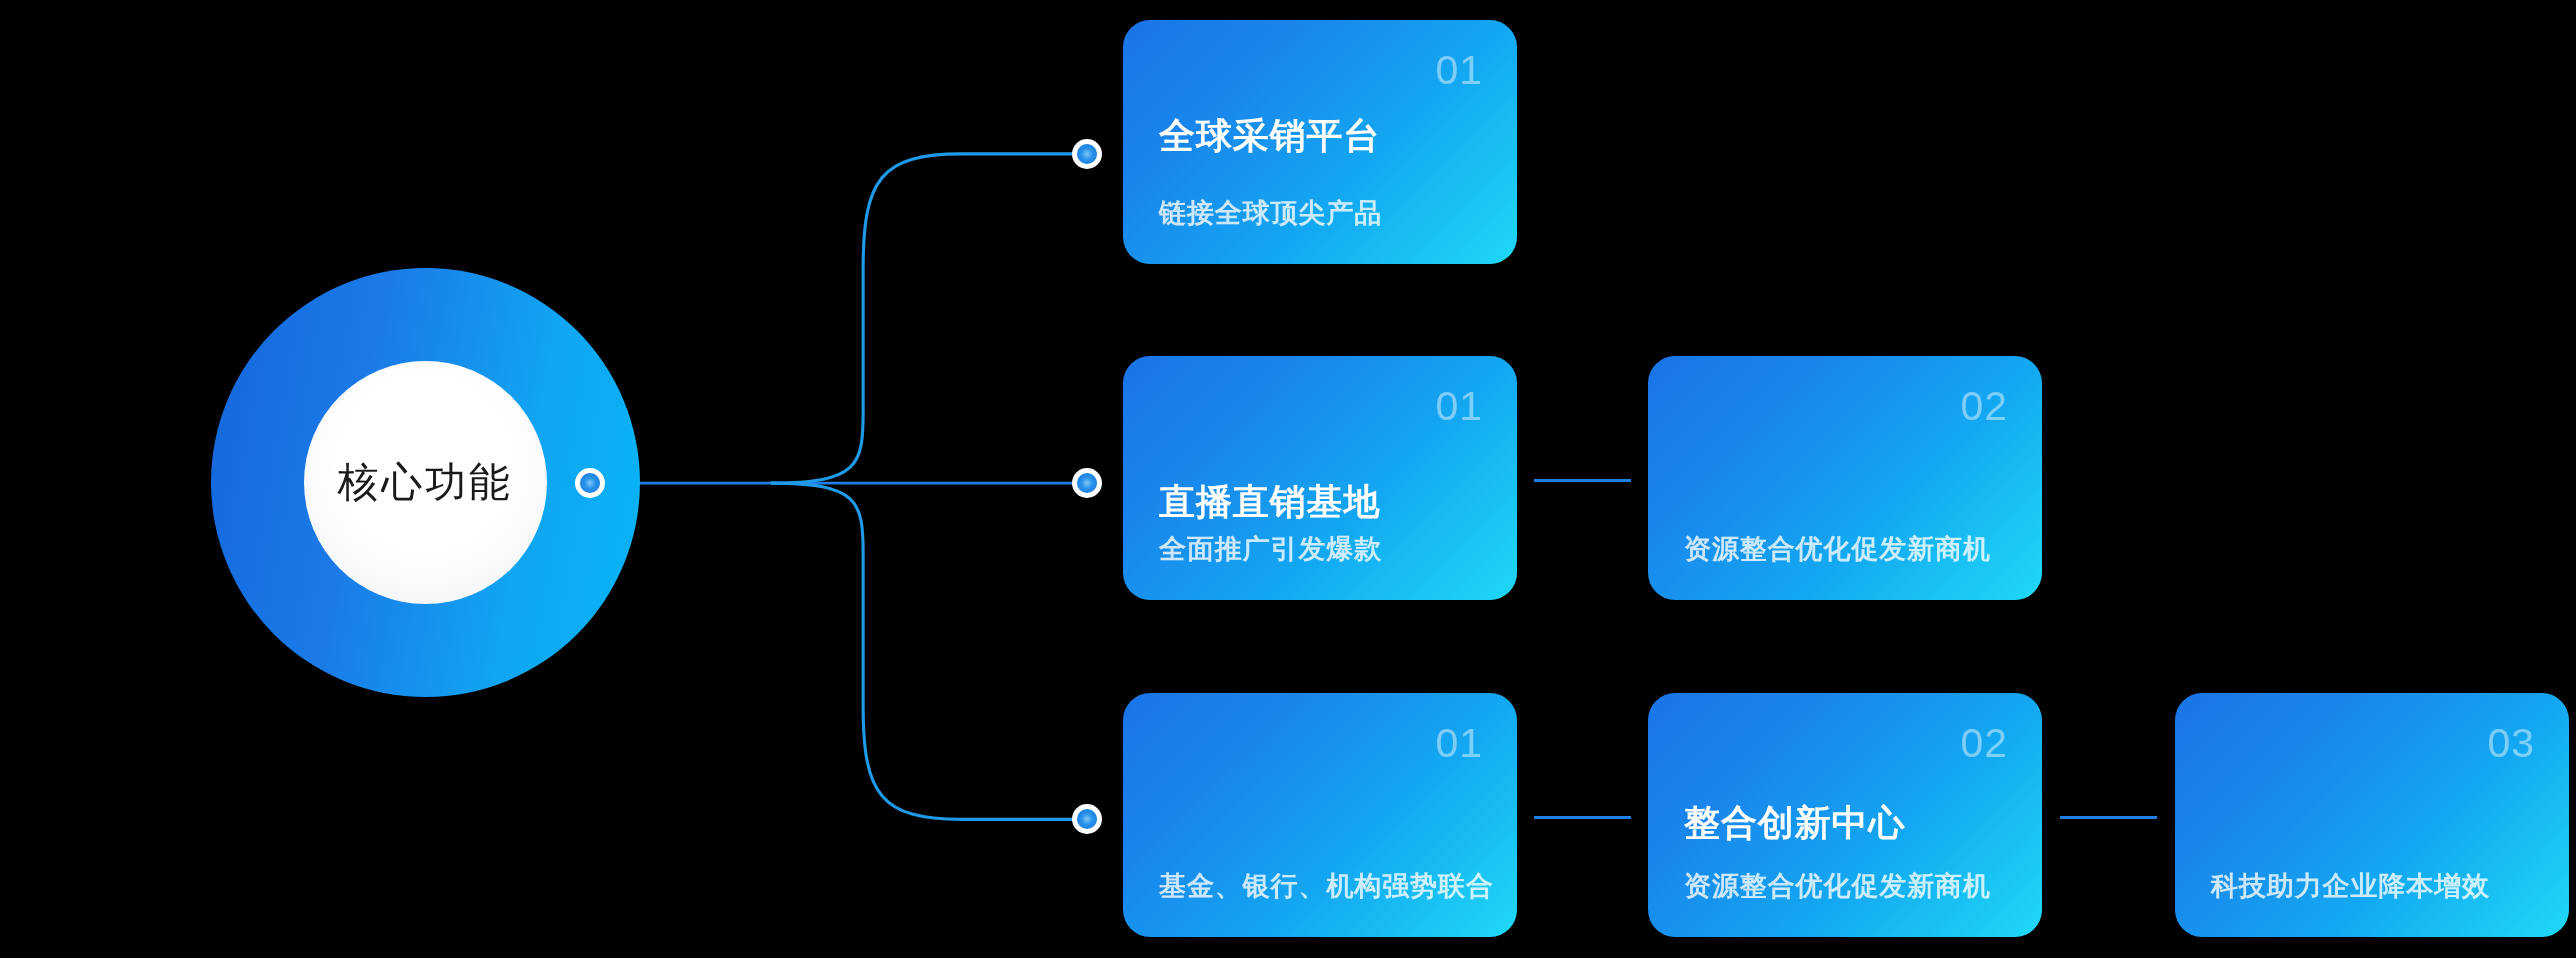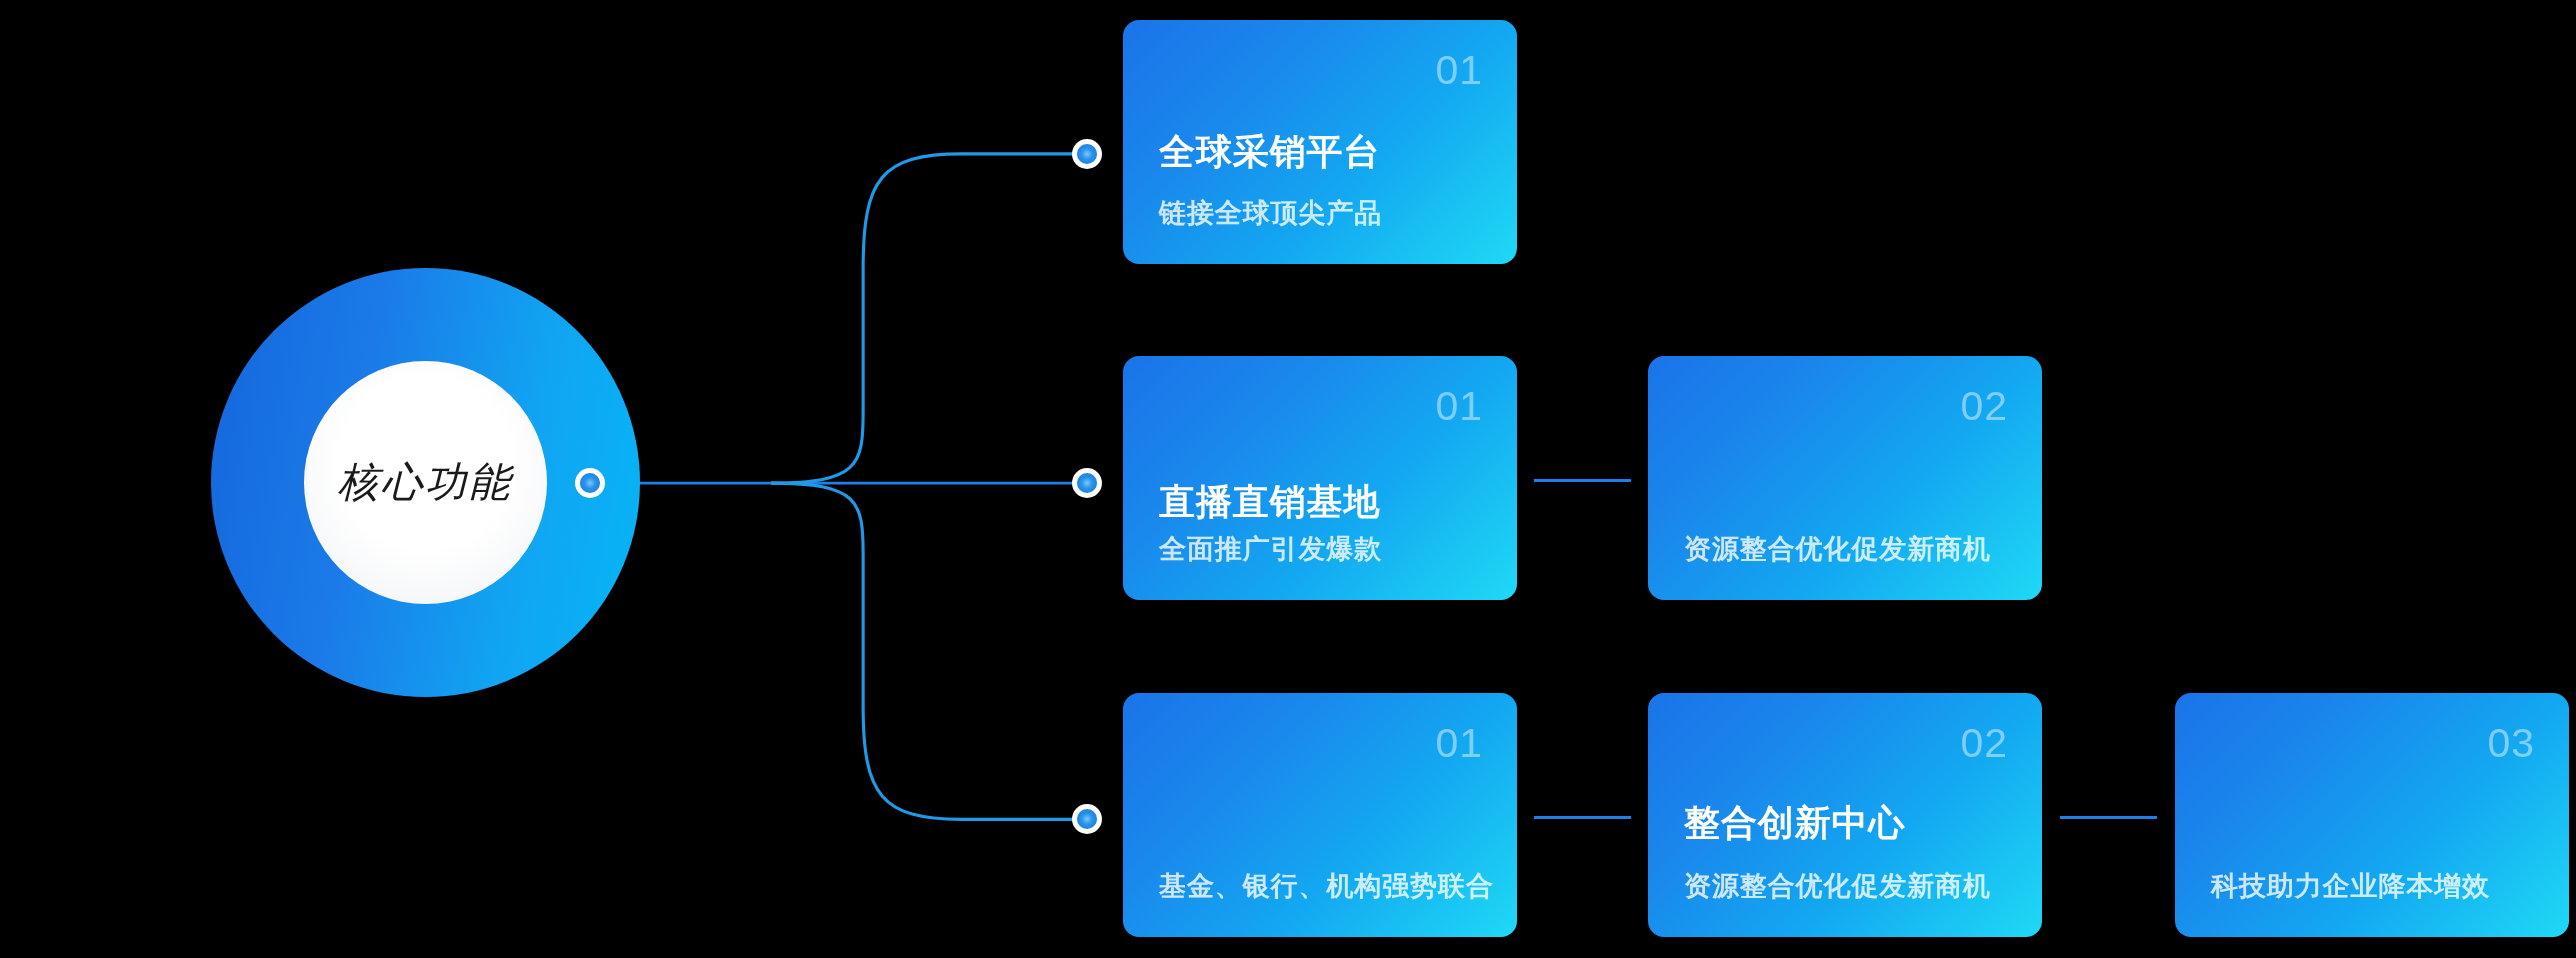--- a/index.html
+++ b/index.html
@@ -56,21 +56,20 @@
     display: flex;
     align-items: center;
     justify-content: center;
   }
   .hub-label {
     font-size: 41px;
     color: #1a1a1a;
     letter-spacing: 2.7px;
     font-weight: 400;
     white-space: nowrap;
-    font-style: italic;
   }
 
   
   .node-dot {
     position: absolute;
     width: 30px;
     height: 30px;
     margin-left: -15px;
     margin-top: -15px;
     border-radius: 50%;
@@ -84,21 +83,21 @@
     top: 5.4px;
     width: 19.7px;
     height: 19.7px;
     border-radius: 50%;
     background: radial-gradient(circle at 50% 50%, #7ec9f7 0%, #2a93ea 38%, #1675db 100%);
   }
 
   
   .card {
     position: absolute;
-    border-radius: 16px;
+    border-radius: 27px;
     background: linear-gradient(135deg, #1a74e8 0%, #1a86ec 28%, #13a8f1 62%, #1fd9f5 100%);
     box-sizing: border-box;
     padding: 0 36px;
     overflow: hidden;
   }
   .card-num {
     position: absolute;
     right: 34px;
     top: 30px;
     font-size: 41px;
@@ -128,21 +127,21 @@
 
   
   .row1 { top: 19.7px;  height: 244px; }
   .row2 { top: 356px; height: 244px; }
   .row3 { top: 693px; height: 244px; }
 
   .col1 { left: 1123px; width: 394px; }
   .col2 { left: 1648px; width: 394px; }
   .col3 { left: 2175px; width: 394px; }
 
-  .row1 .card-title { top: 108px; }
+  .row1 .card-title { top: 92px; }
   .row1 .card-sub   { top: 175px; }
   .row2 .card-title { top: 122px; }
   .row2 .card-sub   { top: 175px; }
   .row3 .card-title { top: 106px; }
   .row3 .card-sub   { top: 175px; }
 
   
   .card-link {
     position: absolute;
     height: 2.7px;

